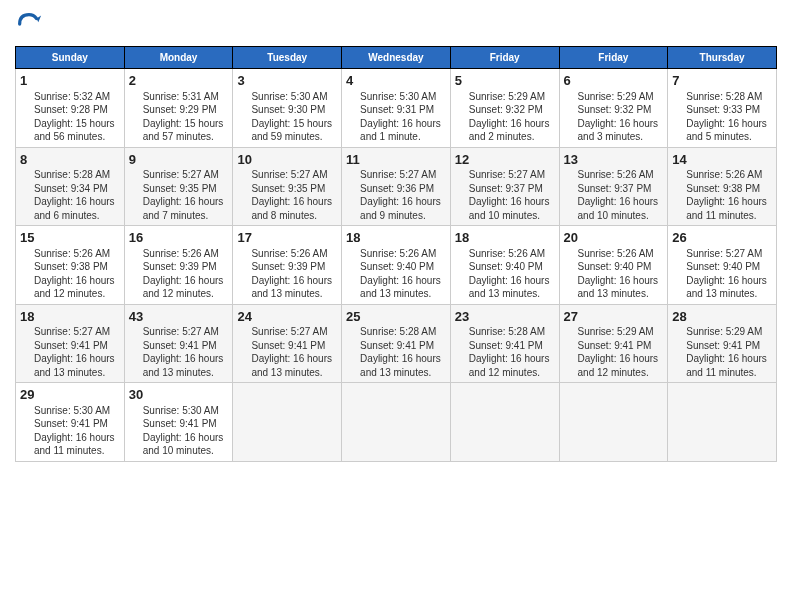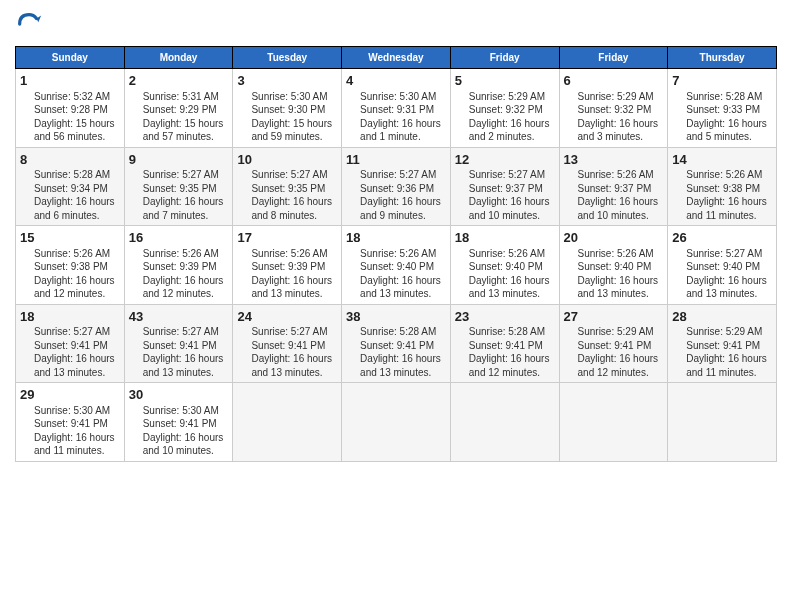--- a/index.html
+++ b/index.html
@@ -304,21 +304,21 @@
 and 13 minutes.</div>
           </td>
           <td>
             <span class="day-num">24</span>
             <div class="day-info" style="white-space: pre-line;">Sunrise: 5:27 AM
 Sunset: 9:41 PM
 Daylight: 16 hours
 and 13 minutes.</div>
           </td>
           <td>
-            <span class="day-num">38</span>
+            <span class="day-num">25</span>
             <div class="day-info" style="white-space: pre-line;">Sunrise: 5:28 AM
 Sunset: 9:41 PM
 Daylight: 16 hours
 and 13 minutes.</div>
           </td>
           <td>
             <span class="day-num">23</span>
             <div class="day-info" style="white-space: pre-line;">Sunrise: 5:28 AM
 Sunset: 9:41 PM
 Daylight: 16 hours

